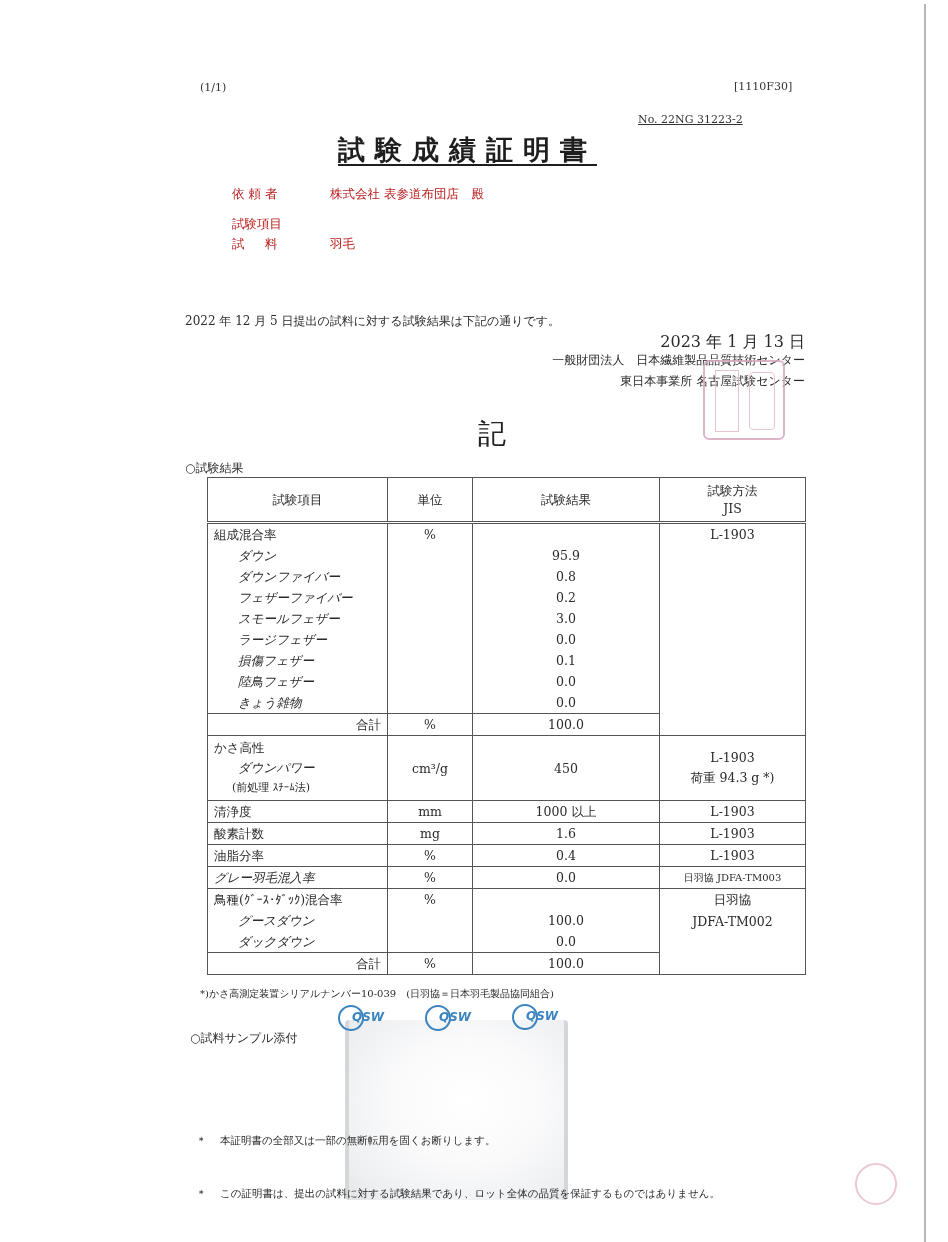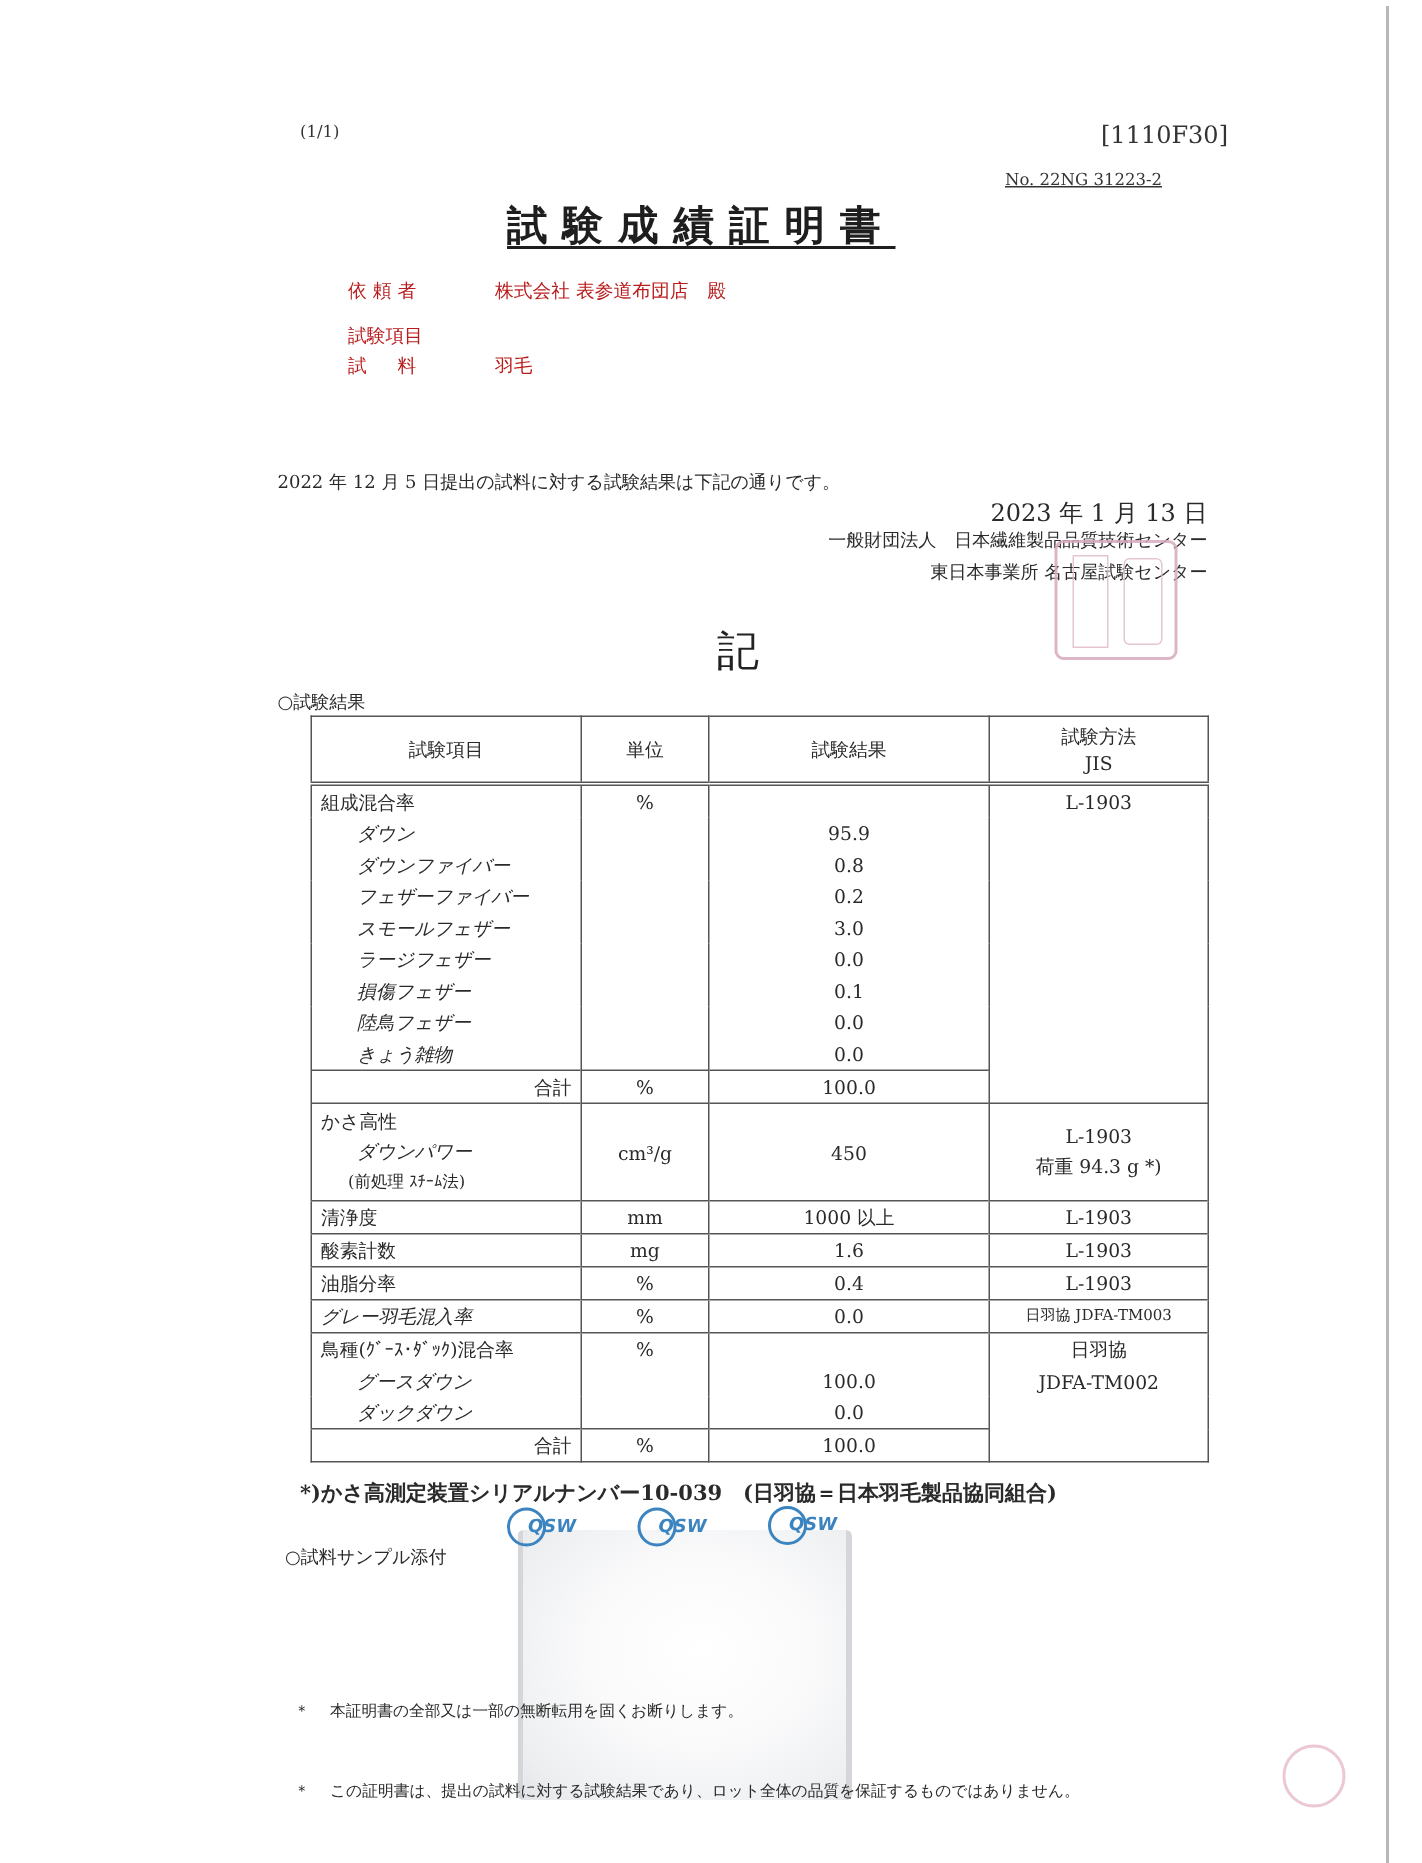--- a/index.html
+++ b/index.html
@@ -1,22 +1,22 @@
 <!DOCTYPE html>
 <html><head>
 <meta charset="utf-8">
 <style>
   html, body { margin:0; padding:0; }
   body { width:948px; height:1242px; background:#ffffff; position:relative; overflow:hidden;
          font-family:"DejaVu Serif", "Liberation Serif", serif; color:#2a2a2a; }
   .abs { position:absolute; }
   .page-edge { left:924px; top:4px; width:2px; height:1238px; background:#b8b8b8; }
   .hdr-left { left:200px; top:81px; font-size:11px; color:#333; }
-  .hdr-right { left:734px; top:80px; font-size:16px; color:#333; }
-  .docno { left:670px; top:113px; font-size:11px; text-decoration:underline; color:#333; }
+  .hdr-right { left:734px; top:80px; font-size:11px; color:#333; }
+  .docno { left:638px; top:113px; font-size:11px; text-decoration:underline; color:#333; }
   .title { left:338px; top:132px; font-size:27px; letter-spacing:10px; text-decoration:underline; text-underline-offset:5px; color:#1e1e1e; font-weight:bold;text-align:center; }
   .info { left:232px; top:183px; font-size:12.5px; color:#b91c1c; }
   .info-row { display:flex; line-height:21px; }
   .info-label { width:98px; letter-spacing:4px; }
   .info-value { }
   .intro { left:185px; top:313px; font-size:12px; }
   .issue-date { right:143px; top:332px; font-size:16px; text-align:right; }
   .org1 { right:143px; top:352px; font-size:12px; text-align:right; }
   .org2 { right:143px; top:373px; font-size:12px; text-align:right; }
   .seal { left:703px; top:360px; width:82px; height:80px; border:2px solid #d7a9bd; border-radius:6px; box-sizing:border-box; opacity:.85; }
@@ -26,21 +26,21 @@
   .ki { left:478px; top:415px; font-size:28px; color:#222; }
   .section1 { left:185px; top:460px; font-size:12px; }
   table.results { position:absolute; left:207px; top:477px; width:598px; border-collapse:collapse; font-size:12.5px; table-layout:fixed; }
   table.results td, table.results th { border-left:1.5px solid #555; border-right:1.5px solid #555; padding:0 6px; font-weight:normal; height:21px; line-height:21px; vertical-align:middle; }
   table.results th { height:43px; line-height:18px; text-align:center; border-top:1.5px solid #555; border-bottom:3px double #555; }
   td.c { text-align:center; }
   td.r { text-align:right; }
   .ind { padding-left:30px !important; font-style:italic; }
   tr.sep td { border-top:1.5px solid #555; }
   tr.last td { border-bottom:1.5px solid #555; }
-  .note { left:200px; top:987px; font-size:14px;font-weight:bold; }
+  .note { left:200px; top:987px; font-size:10px; }
   .section2 { left:190px; top:1030px; font-size:12px; }
   .qlogo { width:40px; height:28px; color:#3b84c0; font-size:15px; font-weight:bold; font-family:"DejaVu Sans", sans-serif; }
   .qlogo .ring { position:absolute; left:0; top:0; width:22px; height:22px; border:2px solid #3b84c0; border-radius:50%; }
   .qlogo .sw { position:absolute; left:14px; top:5px; font-size:12px; font-style:italic; }
   .sample { left:345px; top:1020px; width:215px; height:180px; background:radial-gradient(ellipse at 55% 45%, #ffffff 0%, #fafafb 45%, #eceef0 85%, #e2e4e7 100%); border-left:4px solid #d4d6d9; border-right:4px solid #d4d6d9; border-radius:4px; }
   .foot { left:196px; font-size:10.5px; }
   .foot .mark { display:inline-block; width:24px; }
   .stamp2 { left:855px; top:1163px; width:42px; height:42px; border:2px solid #ebc8d3; border-radius:50%; box-sizing:border-box; }
 </style>
 </head>

